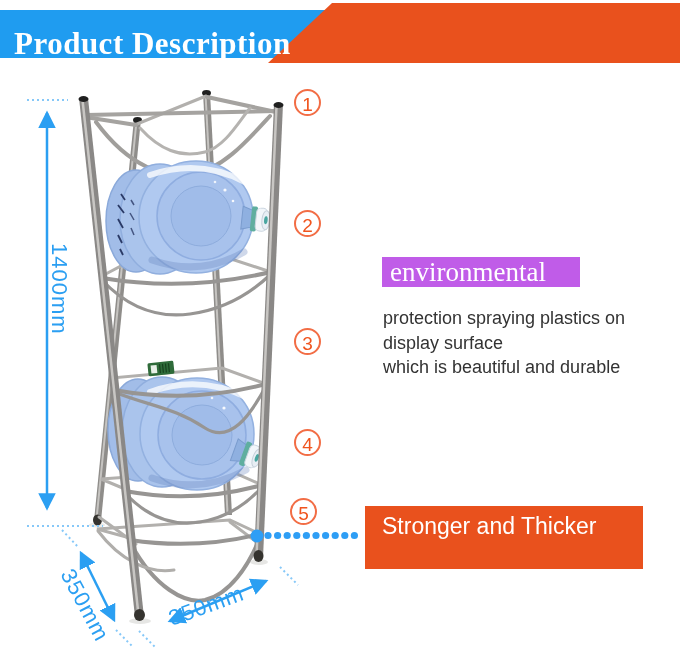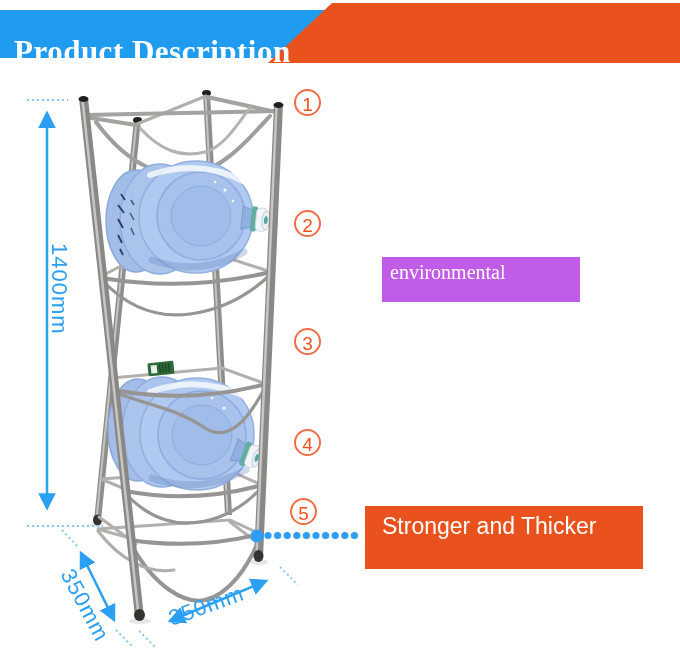--- a/index.html
+++ b/index.html
@@ -2,32 +2,32 @@
 <html><head>
 <meta charset="utf-8">
 <style>
   html,body{margin:0;padding:0;background:#fff;}
   #stage{position:relative;width:680px;height:653px;background:#ffffff;overflow:hidden;
          font-family:"Liberation Sans",sans-serif;}
   
   .banner-blue{position:absolute;left:0;top:10px;width:335px;height:48px;background:#1f9cf0;}
   .banner-orange{position:absolute;left:268px;top:3px;width:412px;height:60px;background:#e9511d;
                  clip-path:polygon(64px 0,100% 0,100% 100%,0 100%);}
-  .banner-title{position:absolute;left:14px;top:28px;height:48px;line-height:48px;
+  .banner-title{position:absolute;left:14px;top:20px;height:48px;line-height:48px;
                 font-family:"Liberation Serif",serif;font-weight:700;font-size:31px;color:#ffffff;
                 letter-spacing:.5px;}
   
   .callout{position:absolute;width:27px;height:27px;border:2px solid #f26d45;border-radius:50%;
            color:#f0541e;font-size:19px;line-height:27px;text-align:center;background:rgba(255,255,255,.6);
            box-sizing:border-box;}
   
   .headline{position:absolute;left:390px;top:194px;font-family:"Liberation Serif",serif;
             font-weight:700;font-size:48px;color:#a75ef2;letter-spacing:1px;}
-  .highlight{position:absolute;left:382px;top:257px;width:198px;height:45px;background:#c05ce8;
-             color:#ffffff;font-family:"Liberation Serif",serif;font-size:20px;line-height:30px;
+  .highlight{position:absolute;left:382px;top:257px;width:198px;height:30px;background:#c05ce8;
+             color:#ffffff;font-family:"Liberation Serif",serif;font-size:27px;line-height:30px;
              padding-left:8px;box-sizing:border-box;}
   .body-text{position:absolute;left:383px;top:306px;font-size:18px;color:#333333;line-height:24.5px;}
   .material-box{position:absolute;left:365px;top:506px;width:278px;height:63px;background:#e9511d;
                 color:#ffffff;font-weight:400;font-size:23px;line-height:28px;
                 padding:6px 0 0 17px;box-sizing:border-box;}
   
   #figure-svg{position:absolute;left:0;top:78px;width:370px;height:575px;}
 </style>
 </head>
 <body>
@@ -185,18 +185,23 @@
   </svg>
 
   <div class="callout" style="left:294px;top:89px">1</div>
   <div class="callout" style="left:294px;top:210px">2</div>
   <div class="callout" style="left:294px;top:328px">3</div>
   <div class="callout" style="left:294px;top:429px">4</div>
   <div class="callout" style="left:290px;top:498px">5</div>
 
   <div class="highlight">environmental</div>
 
+  <div class="body-text">
+    <div>protection spraying plastics on</div>
+    <div>display surface</div>
+    <div>which is beautiful and durable</div>
+  </div>
 
   <div class="material-box">
     <div>Stronger and Thicker</div>
   </div>
 
 </div>
 
 </body></html>

